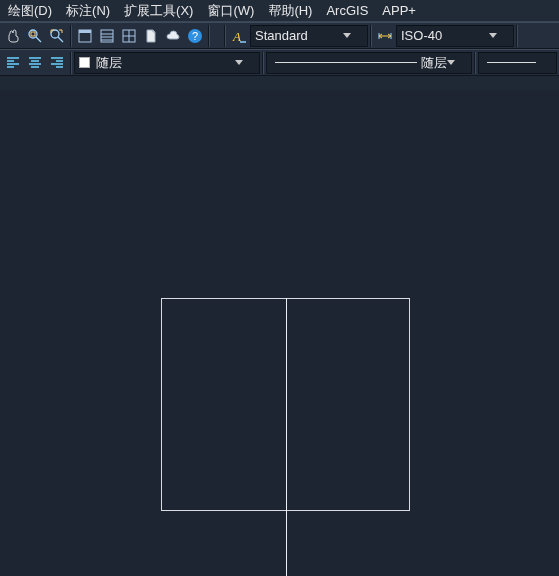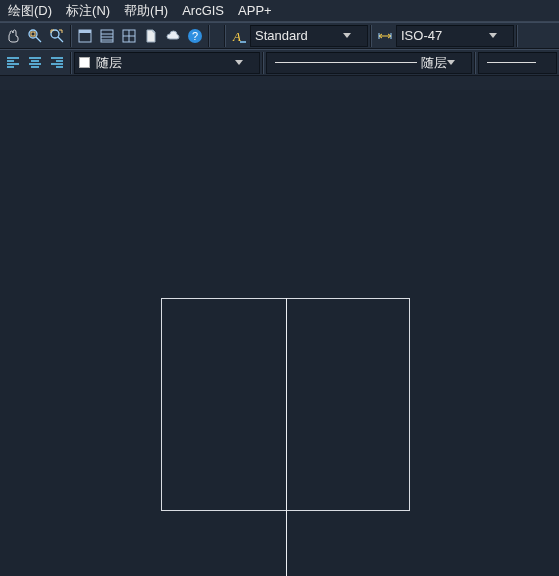--- a/index.html
+++ b/index.html
@@ -112,20 +112,22 @@
 
   
   svg { display:block; }
 </style>
 </head>
 <body>
 
 <div class="menubar">
   <div class="item">绘图(D)</div>
   <div class="item">标注(N)</div>
+  <div class="item">扩展工具(X)</div>
+  <div class="item">窗口(W)</div>
   <div class="item">帮助(H)</div>
   <div class="item">ArcGIS</div>
   <div class="item">APP+</div>
 </div>
 
 <div class="toolbar-row">
   <div class="tb-btn">
     <span class="icon">
       <svg width="16" height="16">
           <path d="M4 8 Q4 6 5 6 L5 5 Q5 3 6.5 3 Q8 3 8 5 L8 4 Q8 2 9.5 2 Q11 2 11 4 L11 8 Q13 8 13 10 L13 12 Q13 14 10 14 L7 14 Q5 14 4 12 Z" fill="none" stroke="#d7dadf" stroke-width="1"></path>
@@ -226,21 +228,21 @@
     <span class="icon">
       <svg width="16" height="16">
           <line x1="2" y1="8" x2="14" y2="8" stroke="#ffd24a"></line>
           <path d="M2 8 L5 6 M2 8 L5 10 M14 8 L11 6 M14 8 L11 10" stroke="#ffd24a"></path>
           <line x1="2" y1="5" x2="2" y2="11" stroke="#9fd4ff"></line>
           <line x1="14" y1="5" x2="14" y2="11" stroke="#9fd4ff"></line>
         </svg>
     </span>
   </div>
   <div class="dropdown" style="min-width:118px">
-    <span>ISO-47</span>
+    <span>ISO-40</span>
     <span class="caret"></span>
   </div>
 
   <div class="tb-sep"></div>
 </div>
 
 <div class="toolbar-row">
   <div class="tb-btn">
     <span class="icon">
       <svg width="16" height="16">

